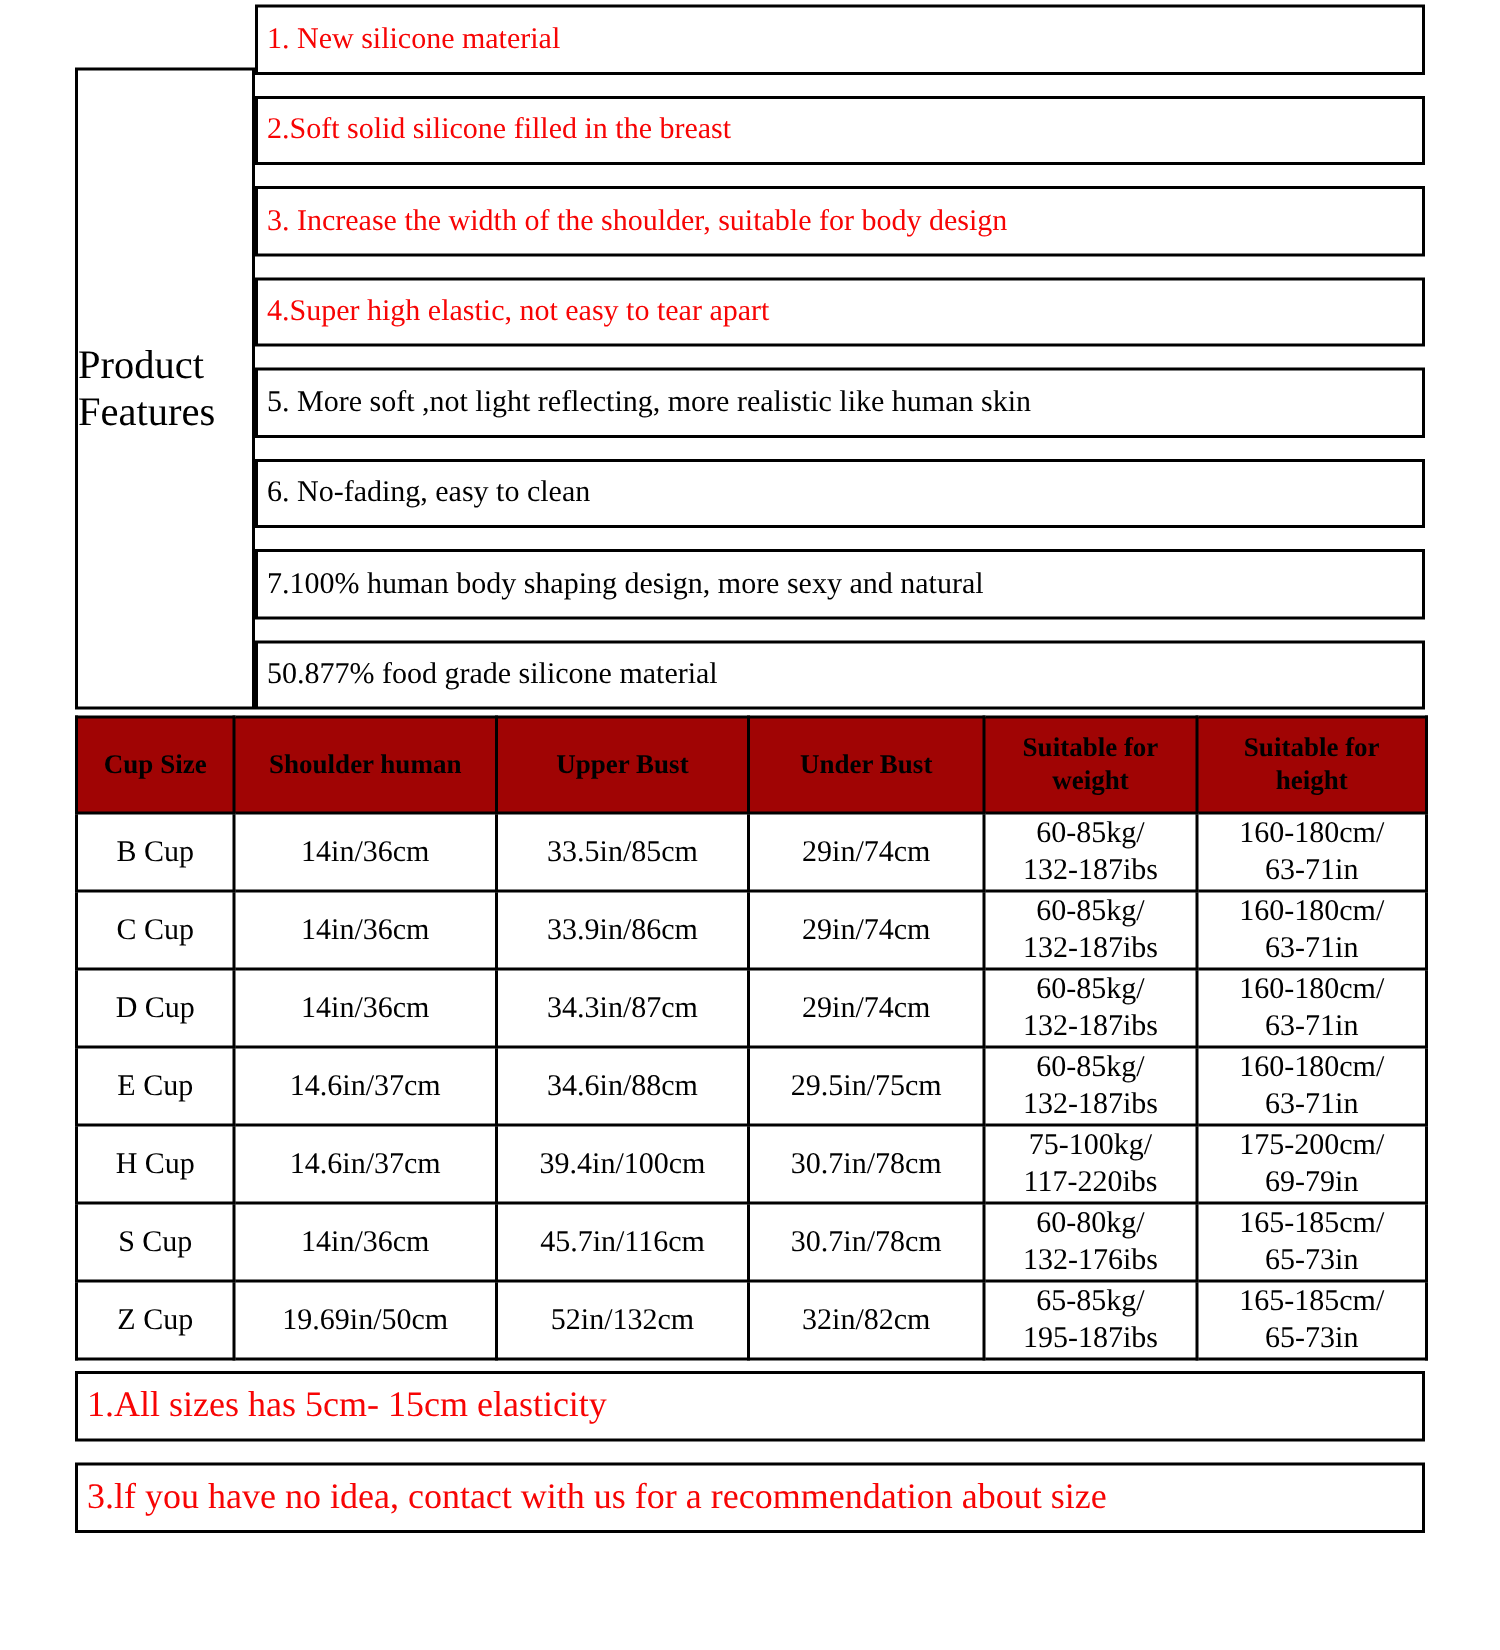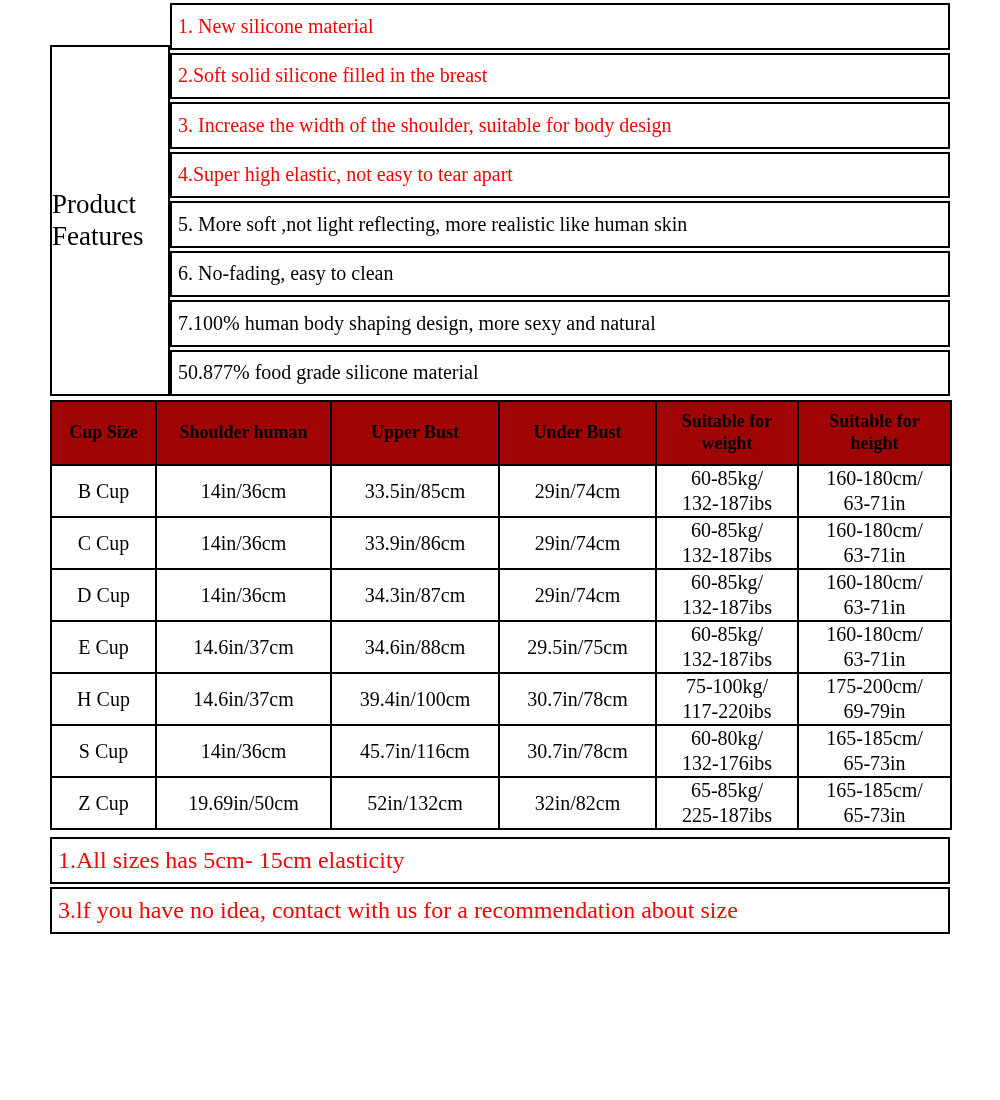--- a/index.html
+++ b/index.html
@@ -44,21 +44,21 @@
     justify-content: center;
     text-align: left;
     font-size: 27px;
     line-height: 1.15;
     margin-top: 42px;
   }
   .features-rows {
     flex: 1;
     display: flex;
     flex-direction: column;
-    row-gap: 3px;
+    row-gap: 14px;
   }
   .feature-row {
     border: 2px solid #000000;
     height: 46.5px;
     display: flex;
     align-items: center;
     padding-left: 6px;
     font-size: 20px;
   }
   .feature-red { color: #f70404; }
@@ -99,21 +99,21 @@
   .col-shoulder { width: 175px; }
   .col-upper { width: 168px; }
   .col-under { width: 157px; }
   .col-weight { width: 142px; }
   .col-height { width: 153px; }
 
   
   .notes {
     display: flex;
     flex-direction: column;
-    row-gap: 3px;
+    row-gap: 14px;
   }
   .note-row {
     border: 2px solid #000000;
     height: 47px;
     display: flex;
     align-items: center;
     padding-left: 6px;
     font-size: 24px;
     color: #f70404;
   }
@@ -218,21 +218,21 @@
 132-176ibs</td>
           <td class="small-cell">165-185cm/
 65-73in</td>
         </tr>
         <tr>
           <td>Z Cup</td>
           <td>19.69in/50cm</td>
           <td>52in/132cm</td>
           <td>32in/82cm</td>
           <td class="small-cell">65-85kg/
-225-187ibs</td>
+195-187ibs</td>
           <td class="small-cell">165-185cm/
 65-73in</td>
         </tr>
       </tbody>
     </table>
 
     <div class="notes">
       <div class="note-row">1.All sizes has 5cm- 15cm elasticity</div>
       <div class="note-row">3.lf you have no idea, contact with us for a recommendation about size</div>
     </div>

